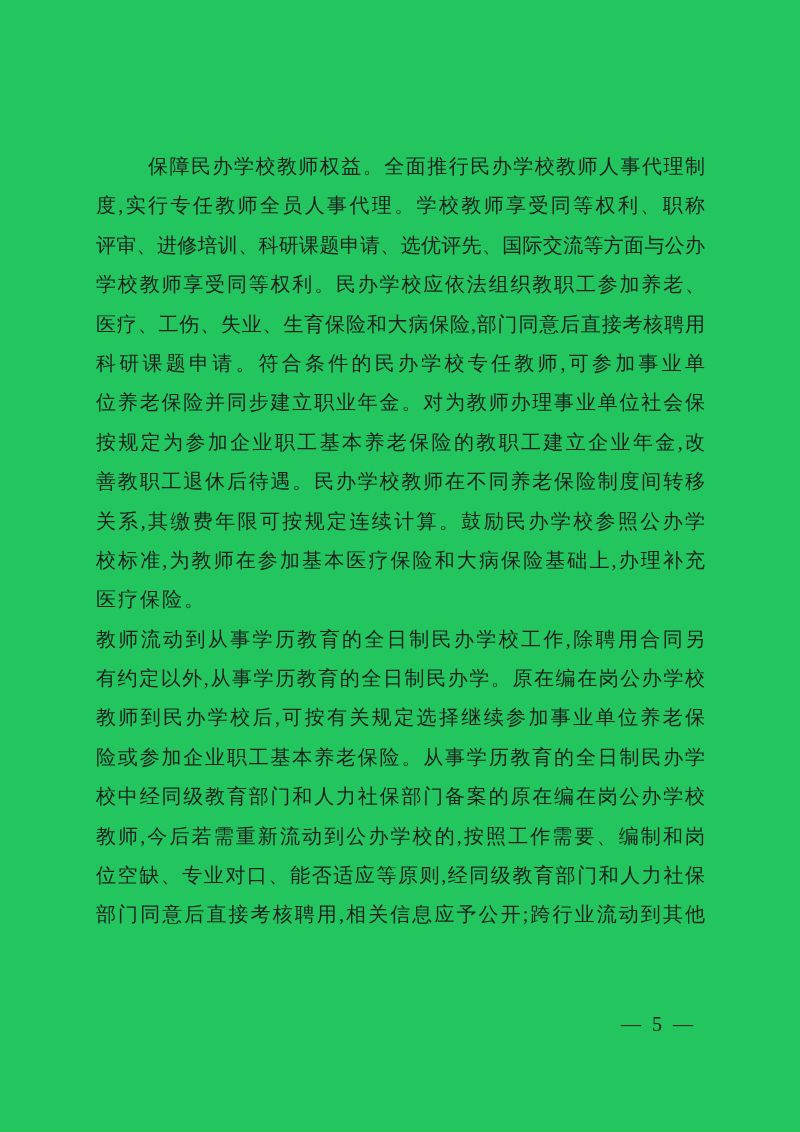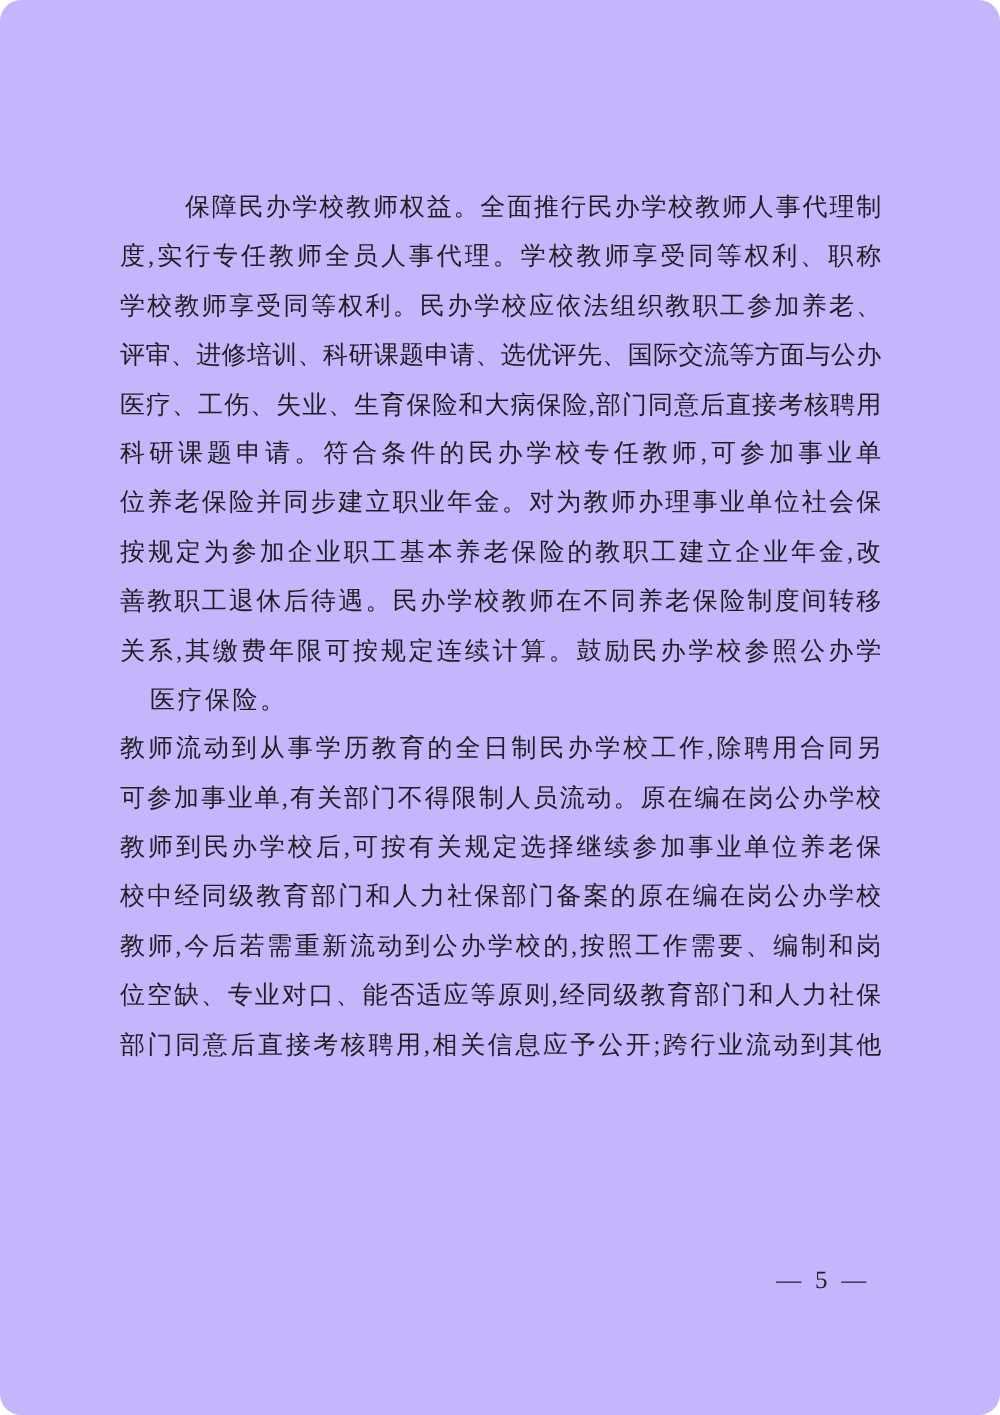--- a/index.html
+++ b/index.html
@@ -1,24 +1,23 @@
 <!DOCTYPE html>
 <html><head>
 <meta charset="utf-8">
 <style>
   html, body { margin: 0; padding: 0; background: #ffffff; }
   .page {
     position: relative;
     width: 800px;
     height: 1132px;
-    background: #c4b5fd;
+    background: #22c55e;
     overflow: hidden;
     font-family: "Liberation Serif", "DejaVu Serif", serif;
     color: #1f1f1f;
-    border-radius: 17px;
   }
   .text-body {
     position: absolute;
     left: 96px;
     top: 147px;
     width: 609px;
   }
   .line {
     font-size: 20px;
     line-height: 39.4px;
@@ -27,50 +26,51 @@
     text-align-last: justify;
     text-justify: inter-character;
     overflow: hidden;
     white-space: nowrap;
   }
   .line.indent { text-indent: 52px; }
   .line.short {
     text-align-last: left;
     letter-spacing: 2px;
     white-space: normal;
-    margin-left: 24px;
   }
   .page-number {
     position: absolute;
     top: 1008px;
     right: 104px;
     font-size: 20px;
     line-height: 32px;
     letter-spacing: 3px;
     color: #1f1f1f;
   }
 </style>
 </head>
 <body>
 
 <div class="page">
   <div class="text-body">
       <div class="line indent">保障民办学校教师权益。全面推行民办学校教师人事代理制</div>
       <div class="line">度,实行专任教师全员人事代理。学校教师享受同等权利、职称</div>
+      <div class="line">评审、进修培训、科研课题申请、选优评先、国际交流等方面与公办</div>
       <div class="line">学校教师享受同等权利。民办学校应依法组织教职工参加养老、</div>
-      <div class="line">评审、进修培训、科研课题申请、选优评先、国际交流等方面与公办</div>
       <div class="line">医疗、工伤、失业、生育保险和大病保险,部门同意后直接考核聘用</div>
       <div class="line">科研课题申请。符合条件的民办学校专任教师,可参加事业单</div>
       <div class="line">位养老保险并同步建立职业年金。对为教师办理事业单位社会保</div>
       <div class="line">按规定为参加企业职工基本养老保险的教职工建立企业年金,改</div>
       <div class="line">善教职工退休后待遇。民办学校教师在不同养老保险制度间转移</div>
       <div class="line">关系,其缴费年限可按规定连续计算。鼓励民办学校参照公办学</div>
+      <div class="line">校标准,为教师在参加基本医疗保险和大病保险基础上,办理补充</div>
       <div class="line short">医疗保险。</div>
       <div class="line">教师流动到从事学历教育的全日制民办学校工作,除聘用合同另</div>
-      <div class="line">可参加事业单,有关部门不得限制人员流动。原在编在岗公办学校</div>
+      <div class="line">有约定以外,从事学历教育的全日制民办学。原在编在岗公办学校</div>
       <div class="line">教师到民办学校后,可按有关规定选择继续参加事业单位养老保</div>
+      <div class="line">险或参加企业职工基本养老保险。从事学历教育的全日制民办学</div>
       <div class="line">校中经同级教育部门和人力社保部门备案的原在编在岗公办学校</div>
       <div class="line">教师,今后若需重新流动到公办学校的,按照工作需要、编制和岗</div>
       <div class="line">位空缺、专业对口、能否适应等原则,经同级教育部门和人力社保</div>
       <div class="line">部门同意后直接考核聘用,相关信息应予公开;跨行业流动到其他</div>
     </div>
   <div class="page-number">— 5 —</div>
 </div>
 
 </body></html>

